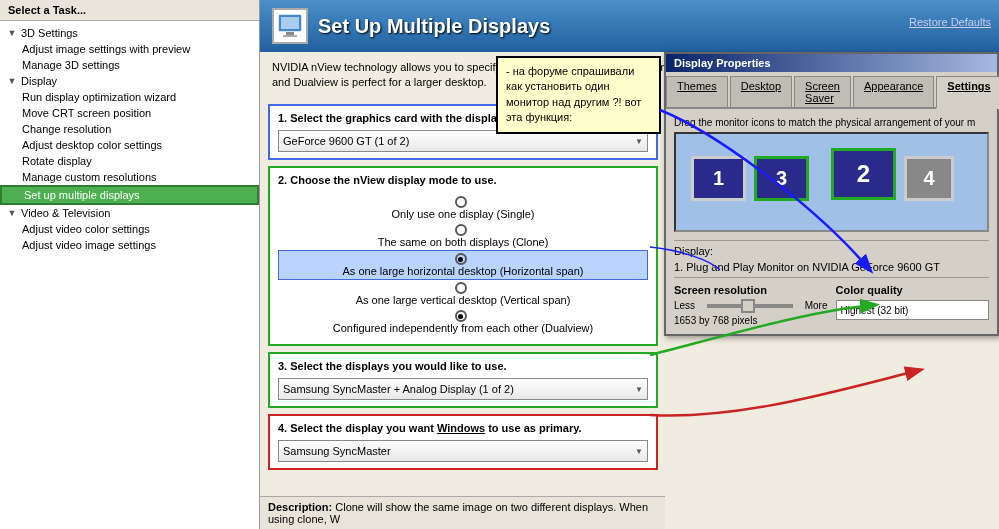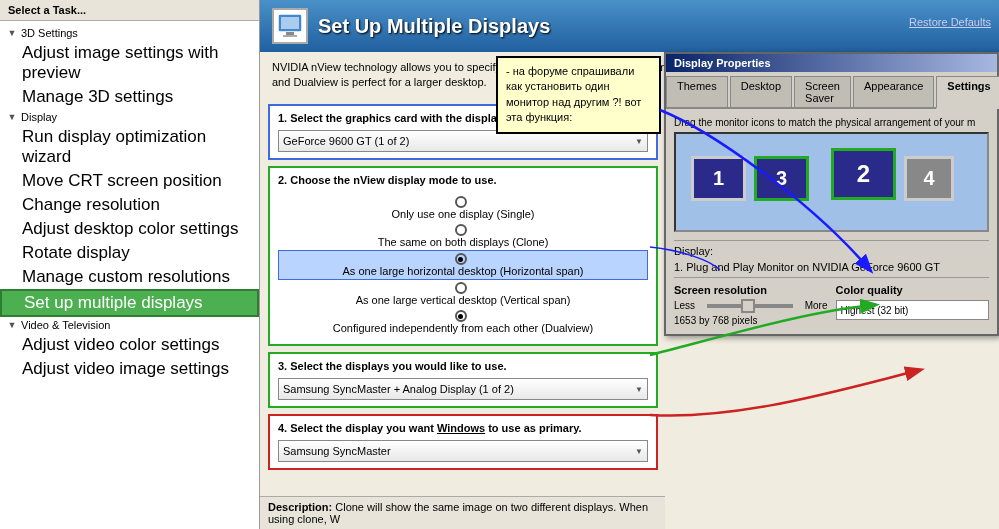--- a/index.html
+++ b/index.html
@@ -30,21 +30,21 @@
       cursor: pointer;
     }
     .tree-group-label .expand-icon {
       width: 12px; height: 12px;
       margin-right: 3px;
       display: inline-flex; align-items: center; justify-content: center;
       font-size: 9px; color: #555;
     }
     .tree-item {
       padding: 2px 6px 2px 22px;
-      font-size: 17px; color: #000;
+      font-size: 11px; color: #000;
       cursor: pointer;
     }
     .tree-item.selected {
       background: #316ac5;
       color: #fff;
     }
 
     
     .main-content {
       position: absolute;
@@ -156,20 +156,21 @@
       background: linear-gradient(to right, #0a246a, #a6b8e0);
       color: #fff;
       padding: 3px 8px;
       font-size: 11px; font-weight: bold;
     }
     .disp-props-tabs {
       display: flex;
       background: #d4d0c8;
       border-bottom: 2px solid #888;
       padding-top: 4px;
+      text-decoration: underline;
     }
     .disp-tab {
       padding: 3px 10px;
       font-size: 11px;
       background: #c0bdb5;
       border: 1px solid #888;
       border-bottom: none;
       margin-right: 2px;
       cursor: pointer;
       color: #000;

